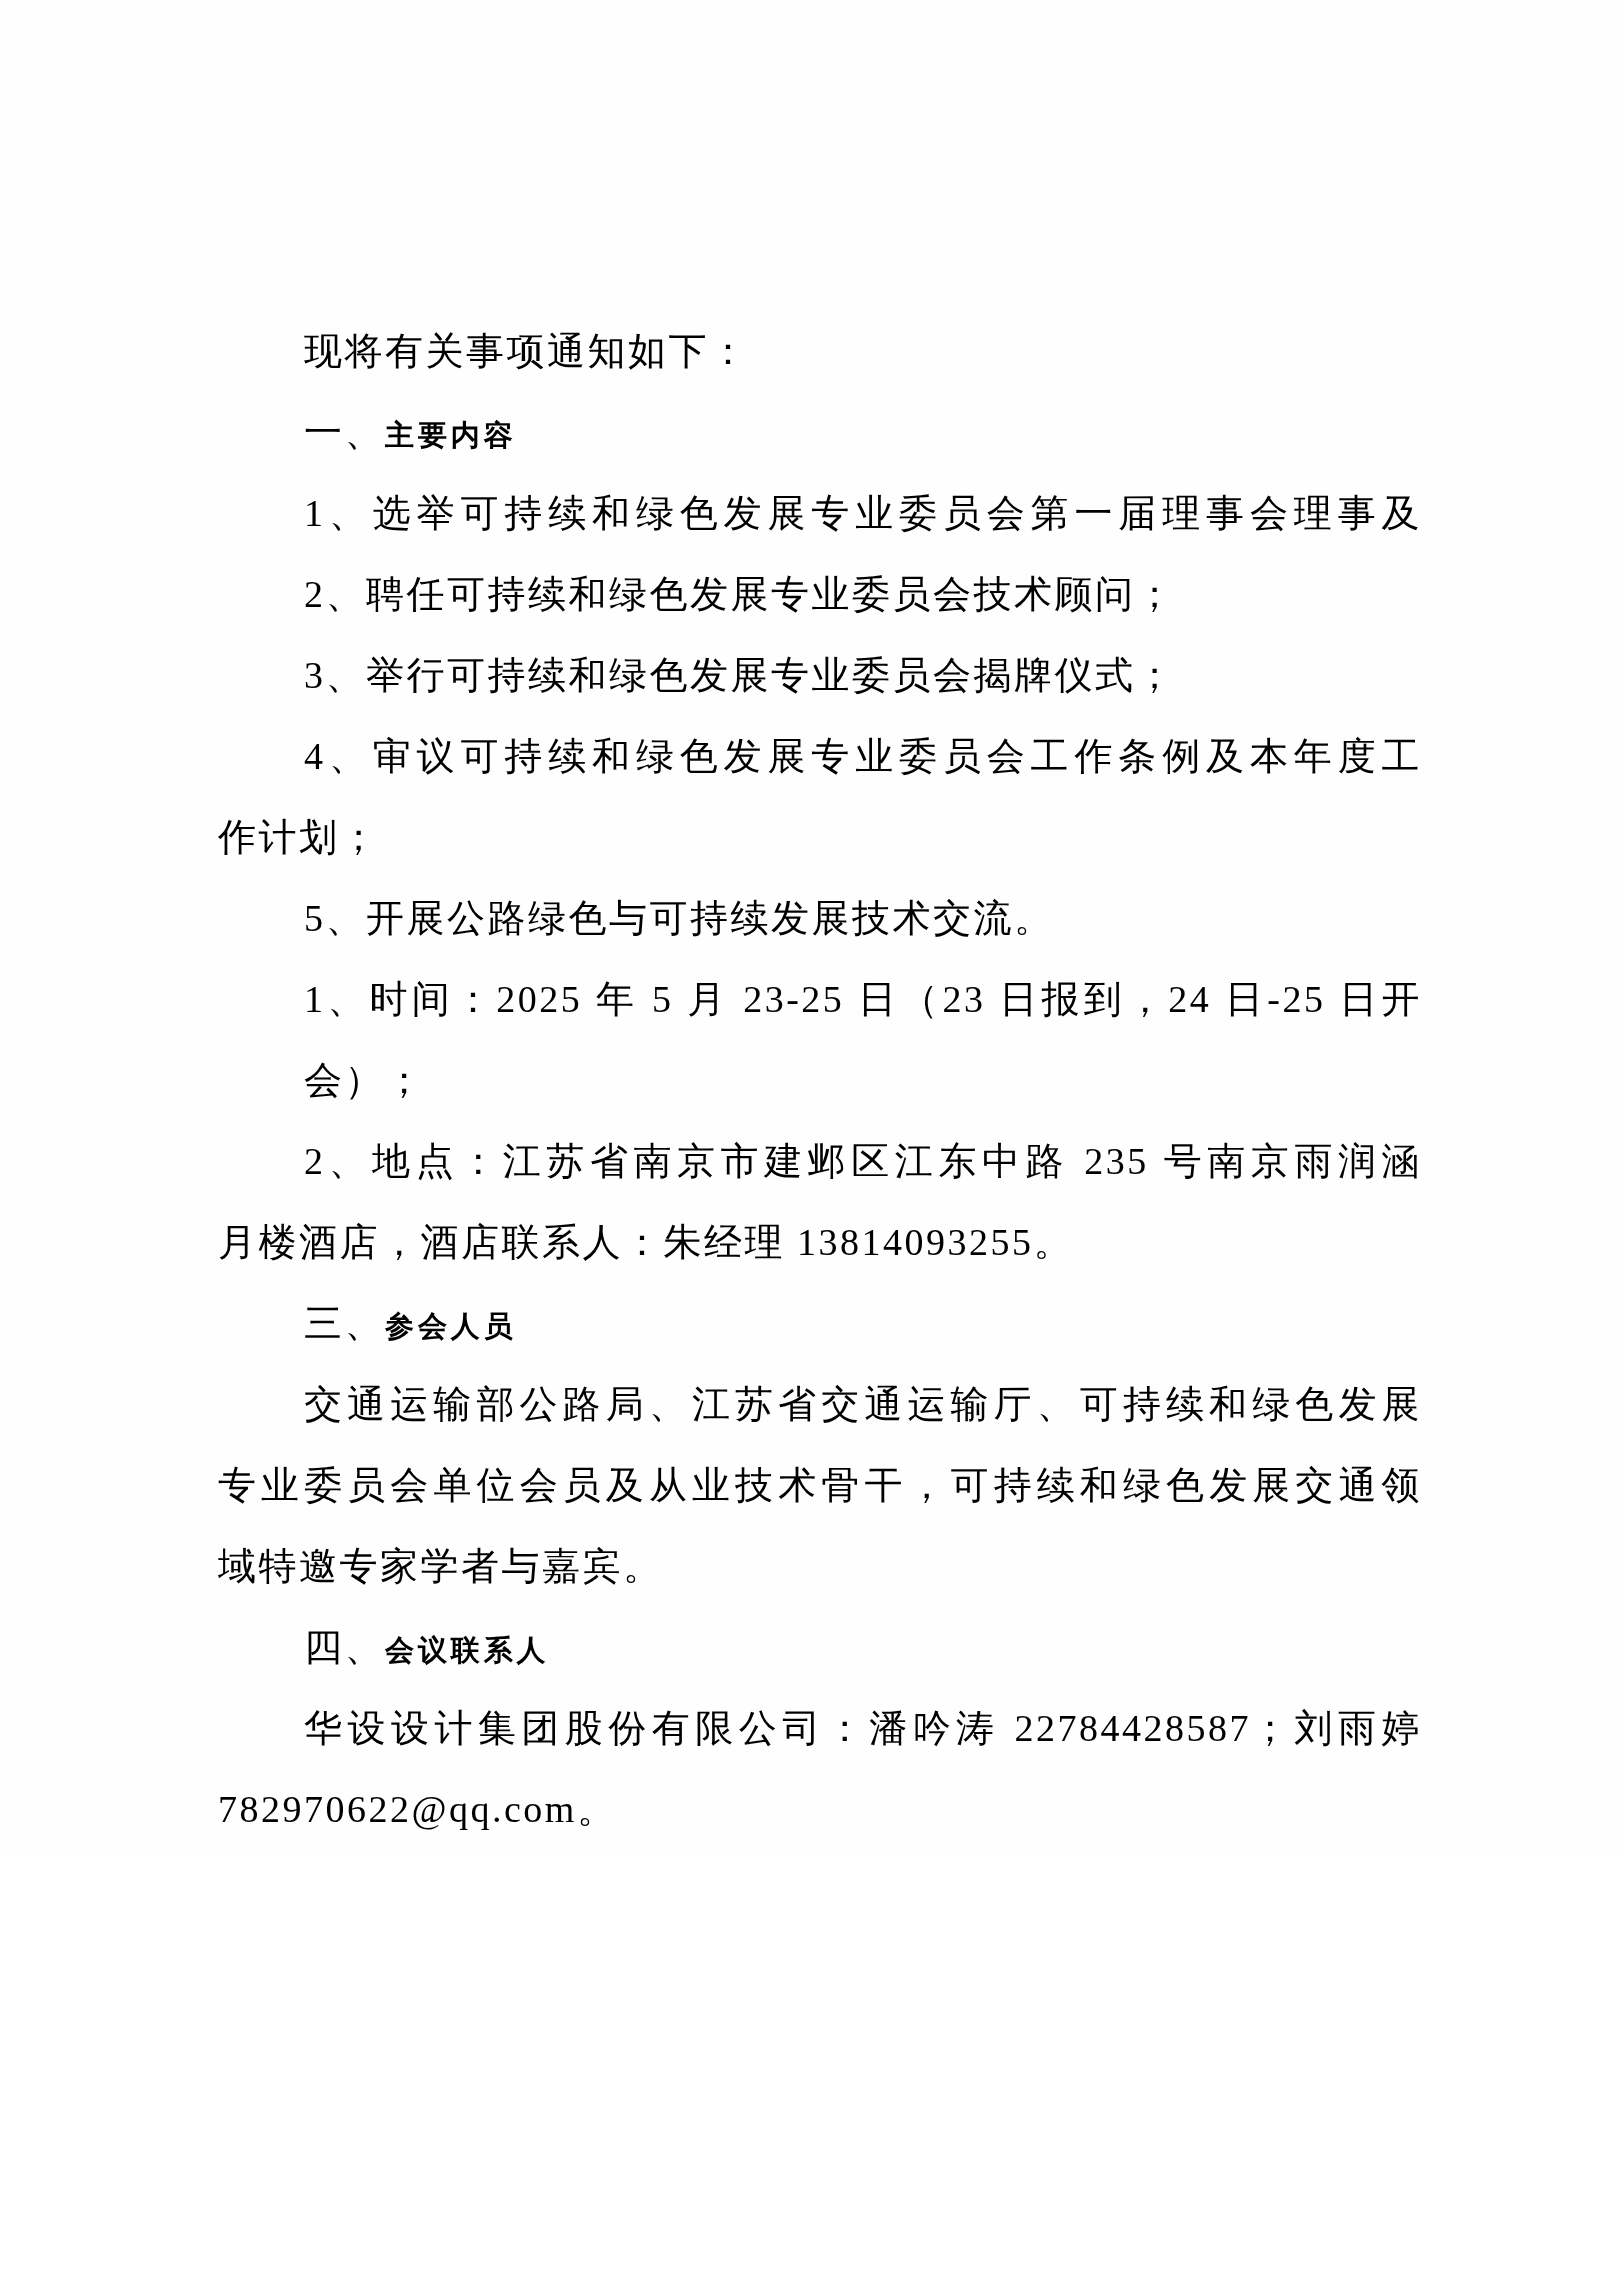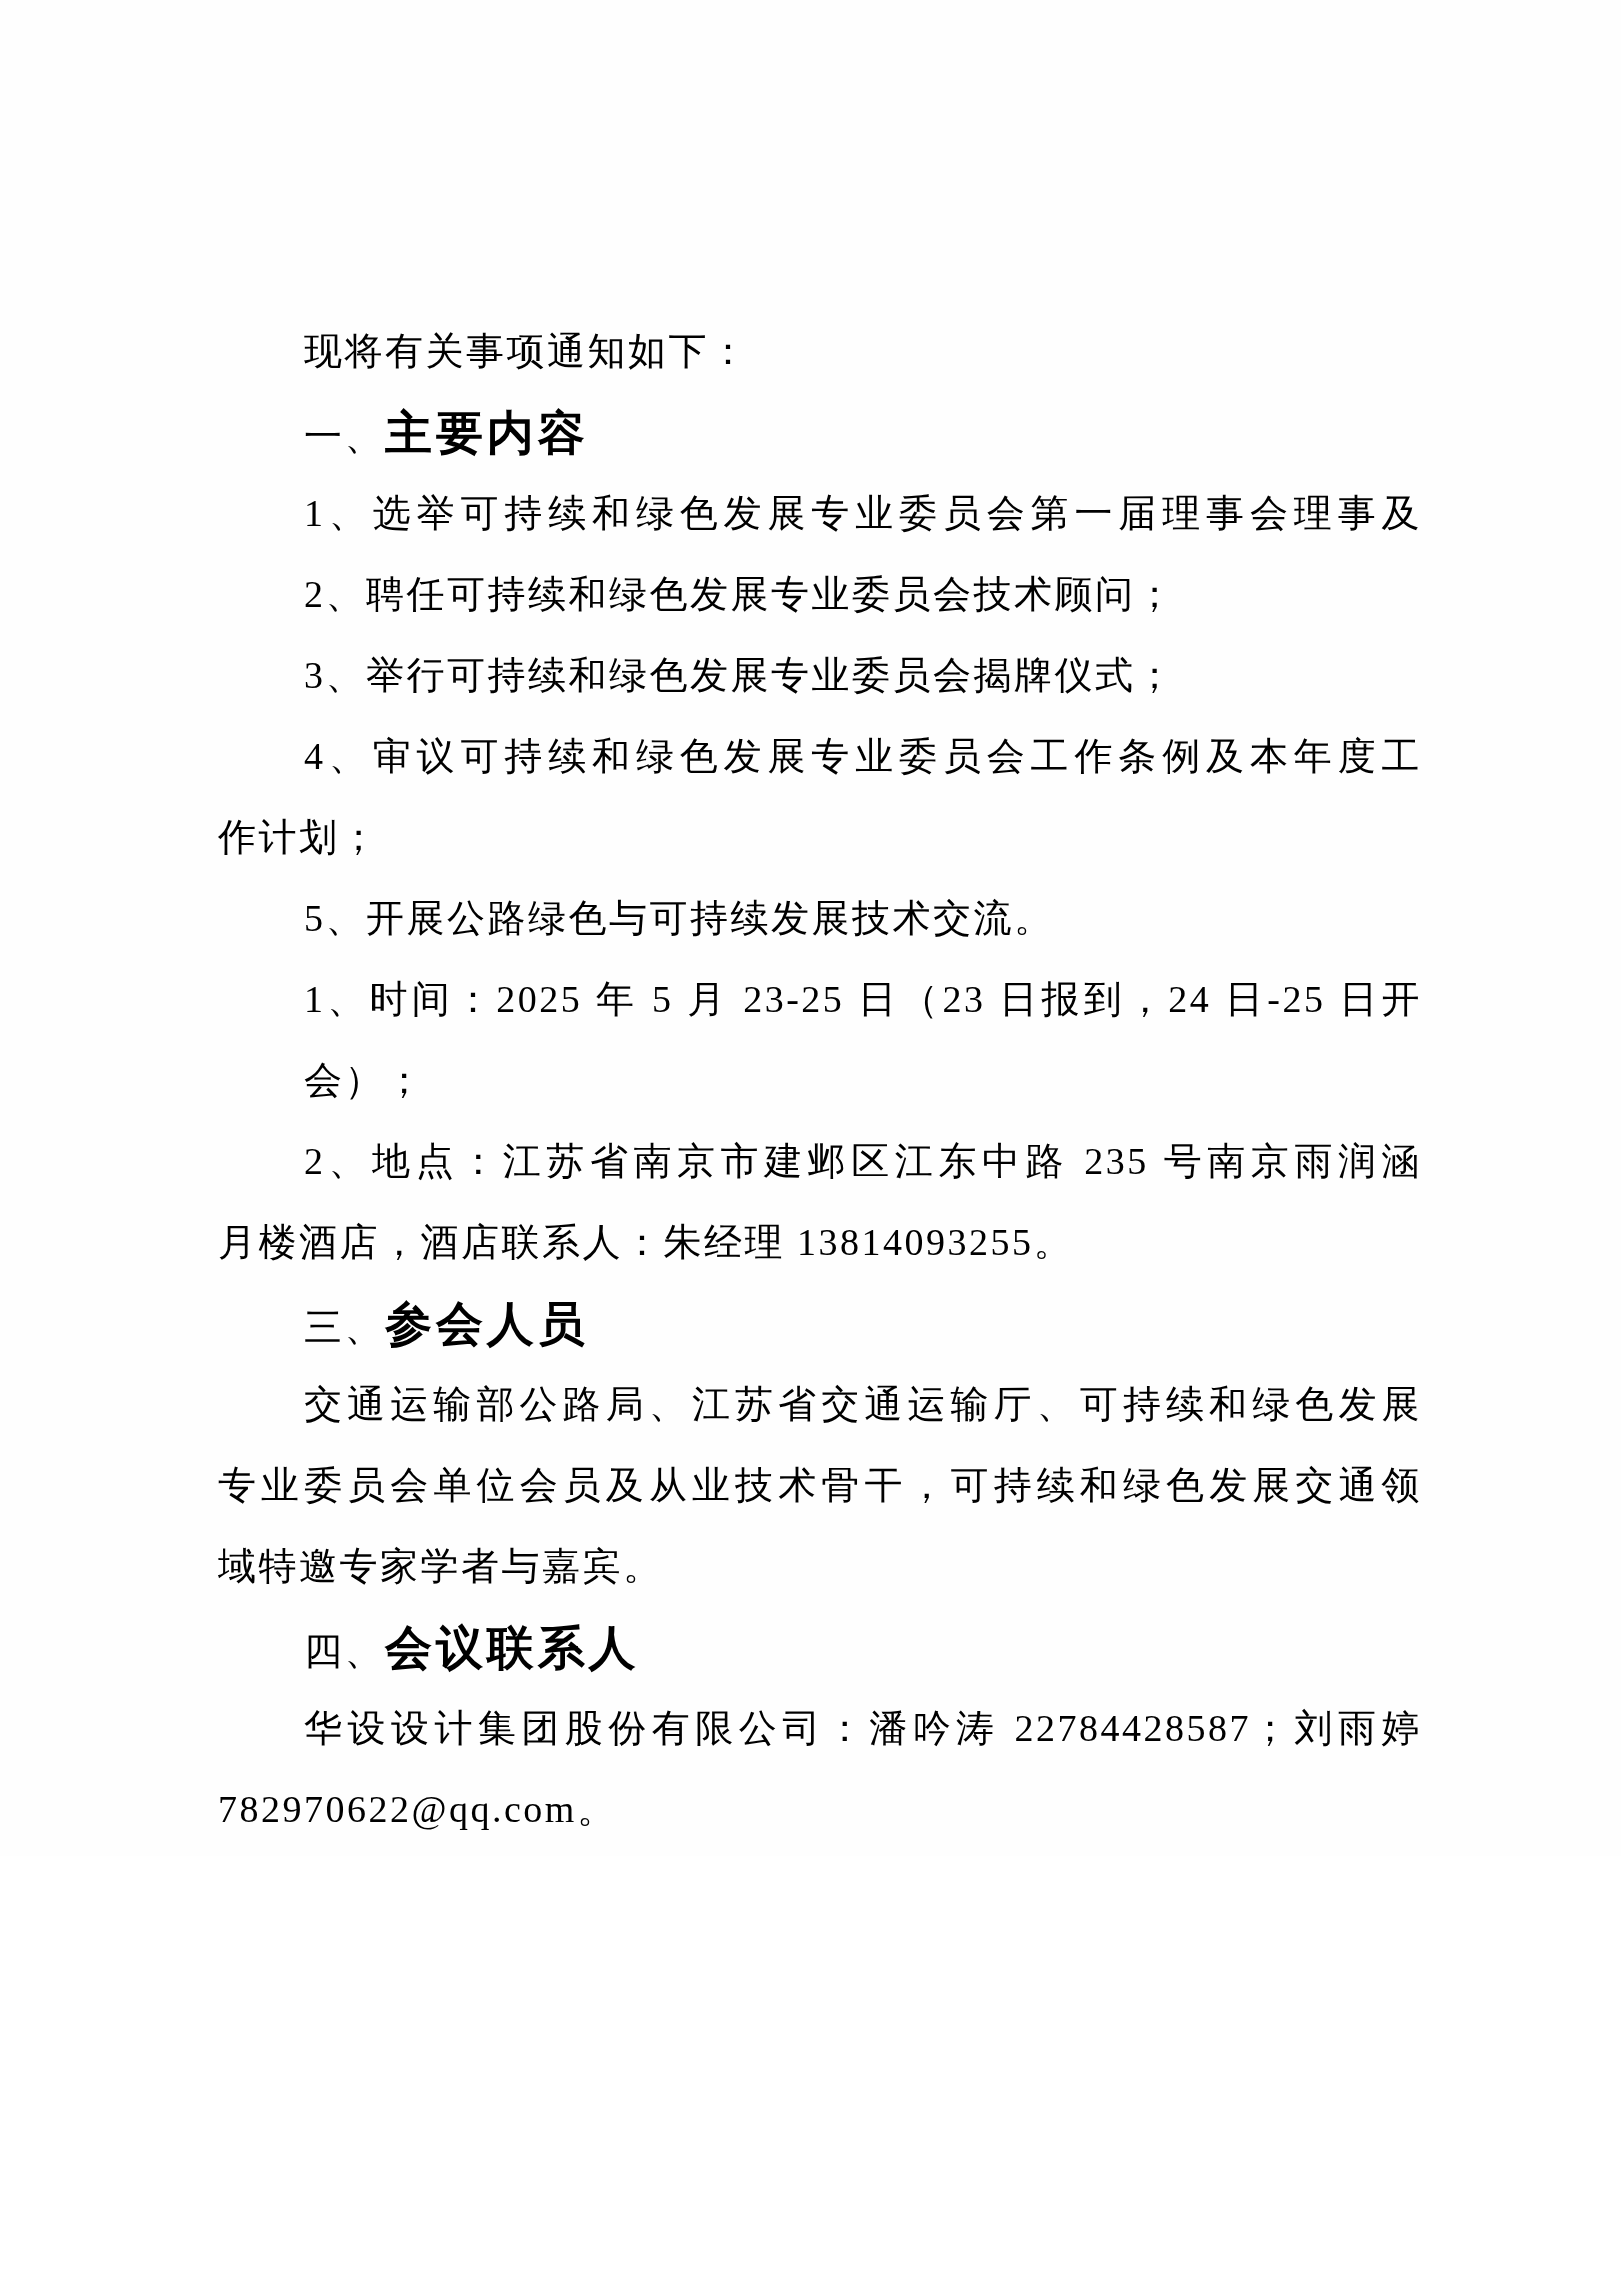--- a/index.html
+++ b/index.html
@@ -39,21 +39,21 @@
     word-break: keep-all;
     overflow: hidden;
     font-family: Liberation Serif, serif;
   }
   .line.heading .hnum {
     font-size: 38px;
   }
   .line.heading .htitle {
     font-family: "Liberation Sans", sans-serif;
     font-weight: 700;
-    font-size: 47px;
+    font-size: 29px;
     letter-spacing: 3.9px;
   }
   .page-number {
     position: absolute;
     left: 219px;
     top: 2161px;
     font-size: 33px;
     letter-spacing: 6.9px;
     line-height: 49px;
     color: #000000;

